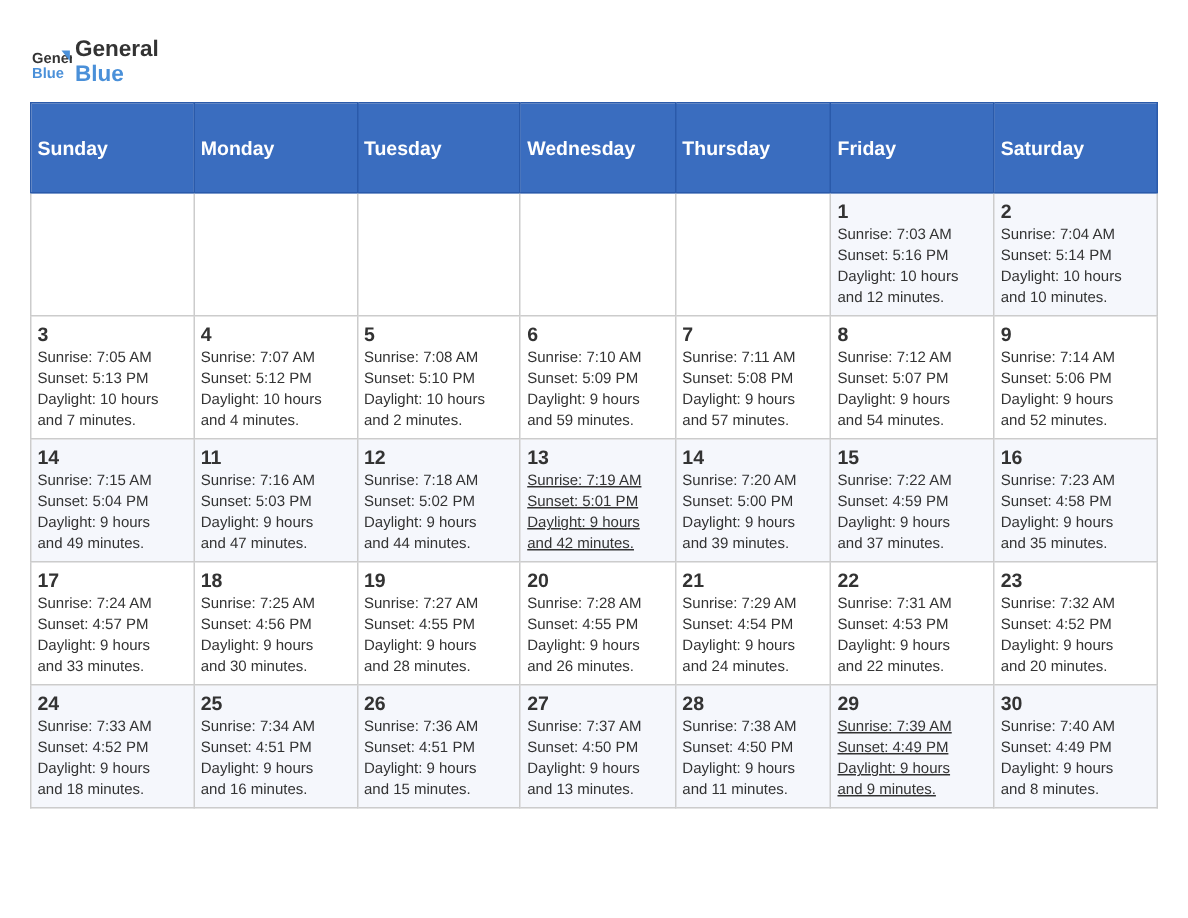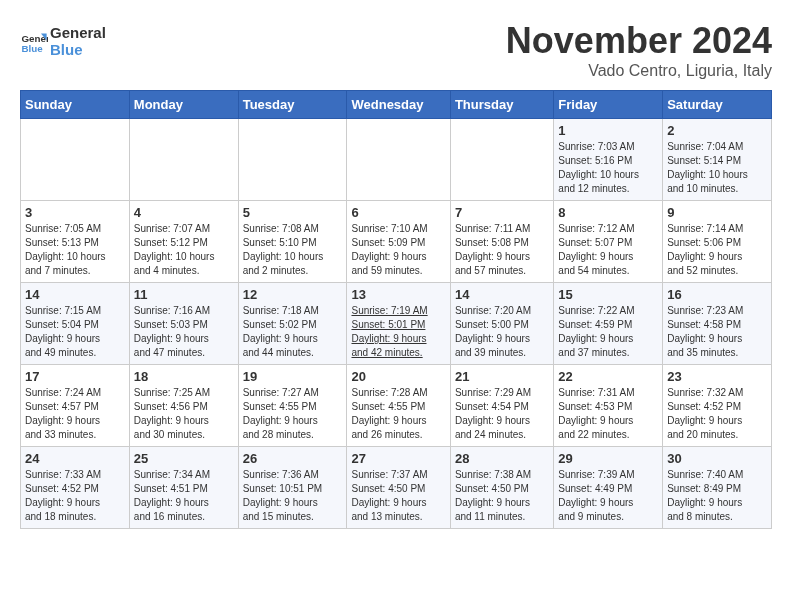--- a/index.html
+++ b/index.html
@@ -39,21 +39,21 @@
       color: #555;
     }
     table {
       width: 100%;
       border-collapse: collapse;
       font-size: 11px;
     }
     thead tr th {
       background-color: #3a6dbf;
       color: #fff;
-      padding: 6px 4px;
+      padding: 22px 4px;
       text-align: left;
       font-size: 13px;
       font-weight: bold;
       border: 1px solid #2a5aaa;
     }
     tbody tr td {
       border: 1px solid #ccc;
       vertical-align: top;
       padding: 4px;
       height: 78px;
@@ -88,24 +88,20 @@
     <svg class="logo-icon" viewBox="0 0 40 40" xmlns="http://www.w3.org/2000/svg">
       <text x="2" y="20" font-size="14" font-weight="bold" fill="#333">General</text>
       <text x="2" y="34" font-size="14" font-weight="bold" fill="#4a90d9">Blue</text>
       <polygon points="30,8 38,8 38,18" fill="#4a90d9"></polygon>
     </svg>
     <div>
       <div style="font-size:15px;font-weight:bold;color:#333;line-height:1.1">General</div>
       <div style="font-size:15px;font-weight:bold;color:#4a90d9;line-height:1.1">Blue</div>
     </div>
   </div>
-  <div class="title-area">
-    <div class="month-title">November 2024</div>
-    <div class="location-title">Vado Centro, Liguria, Italy</div>
-  </div>
 </div>
 
 <table>
   <thead>
     <tr>
     <th>Sunday</th>
         <th>Monday</th>
         <th>Tuesday</th>
         <th>Wednesday</th>
         <th>Thursday</th>
@@ -299,47 +295,47 @@
         <td>
           <span class="day-num">25</span>
           <div class="day-info" style="white-space: pre-line;">Sunrise: 7:34 AM
 Sunset: 4:51 PM
 Daylight: 9 hours
 and 16 minutes.</div>
         </td>
         <td>
           <span class="day-num">26</span>
           <div class="day-info" style="white-space: pre-line;">Sunrise: 7:36 AM
-Sunset: 10:51 PM
+Sunset: 4:51 PM
 Daylight: 9 hours
 and 15 minutes.</div>
         </td>
         <td>
           <span class="day-num">27</span>
           <div class="day-info" style="white-space: pre-line;">Sunrise: 7:37 AM
 Sunset: 4:50 PM
 Daylight: 9 hours
 and 13 minutes.</div>
         </td>
         <td>
           <span class="day-num">28</span>
           <div class="day-info" style="white-space: pre-line;">Sunrise: 7:38 AM
 Sunset: 4:50 PM
 Daylight: 9 hours
 and 11 minutes.</div>
         </td>
         <td>
           <span class="day-num">29</span>
-          <div class="day-info" style="white-space: pre-line;">Sunrise: 7:39 AM
+          <div class="day-info" style="white-space: pre-line; text-decoration: underline;">Sunrise: 7:39 AM
 Sunset: 4:49 PM
 Daylight: 9 hours
 and 9 minutes.</div>
         </td>
         <td>
           <span class="day-num">30</span>
           <div class="day-info" style="white-space: pre-line;">Sunrise: 7:40 AM
-Sunset: 8:49 PM
+Sunset: 4:49 PM
 Daylight: 9 hours
 and 8 minutes.</div>
         </td>
       </tr>
     </tbody>
 </table>
 
 </body></html>

